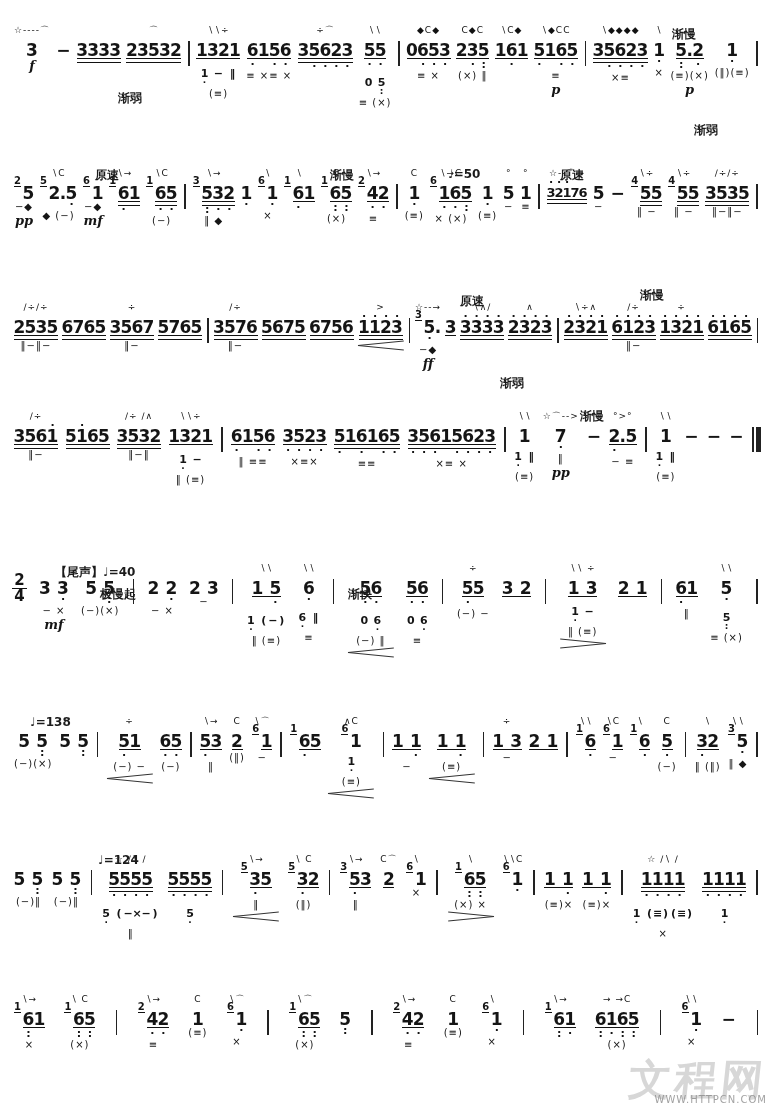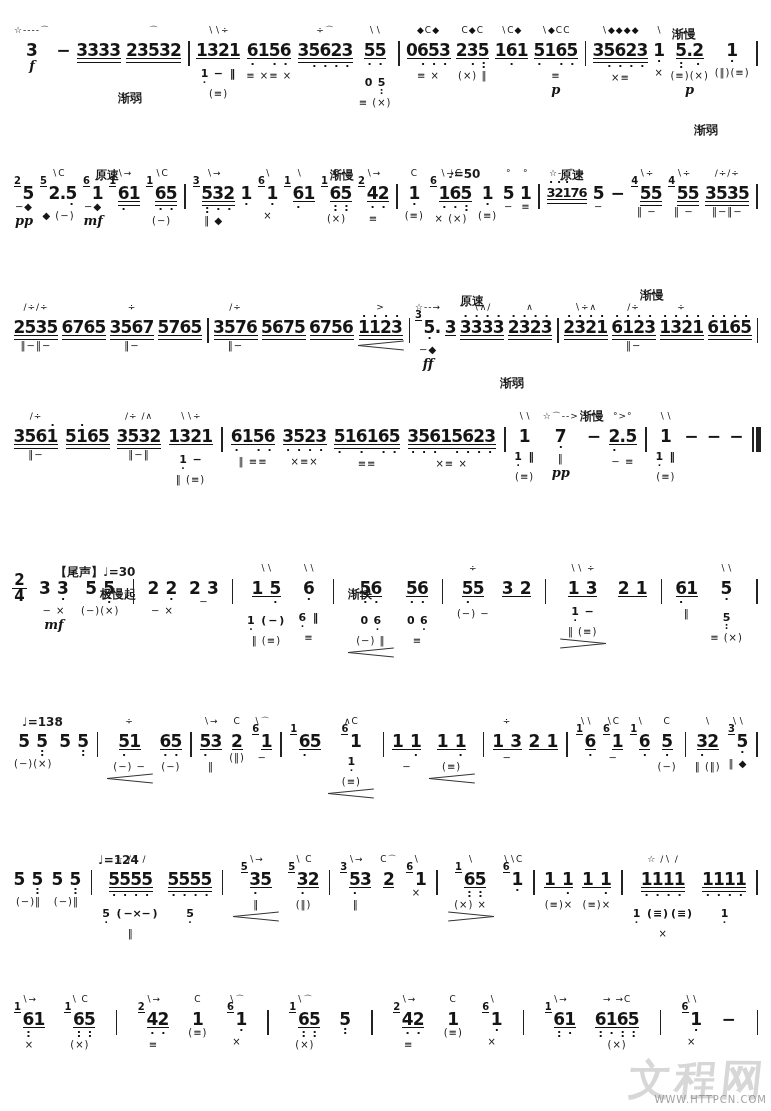--- a/index.html
+++ b/index.html
@@ -1921,21 +1921,21 @@
               </div>
             </div>
           </div>
           <div class="endb">
             <div class="thin"></div>
             <div class="thick"></div>
           </div>
         </div>
       </div>
       <div class="row" style="height: 135px;">
-        <span class="lab" style="left: 55px; top: 2px;">【尾声】♩=30</span>
+        <span class="lab" style="left: 55px; top: 2px;">【尾声】♩=40</span>
         <span class="lab" style="left: 100px; top: 24px;">极慢起</span>
         <span class="lab" style="left: 348px; top: 24px;">渐快</span>
         <div class="items" style="margin-top: 42px;">
           <div class="ts">
             <div class="t">2</div>
             <div class="l"></div>
             <div class="b">4</div>
           </div>
           <div class="g">
             <div class="a">&nbsp;</div>
@@ -2417,21 +2417,21 @@
                   <div class="dbc" style="width: 8px;">:</div>
                 </div>
               </div>
             </div>
             <div class="bl2">≡ (×)</div>
           </div>
           <div class="bar"></div>
         </div>
       </div>
       <div class="row" style="height: 120px;">
-        <span class="lab" style="left: 22px; top: 0px;">♩=138</span>
+        <span class="lab" style="left: 30px; top: 0px;">♩=138</span>
         <div class="items" style="margin-top: 18px;">
           <div class="g">
             <div class="a">&nbsp;</div>
             <div class="mrow">
               <div class="mainblock">
                 <div class="drow">
                   <div class="ch" style="width: 11px;">
                     <div class="da">&nbsp;</div>
                     <div class="dg">5</div>
                   </div>

